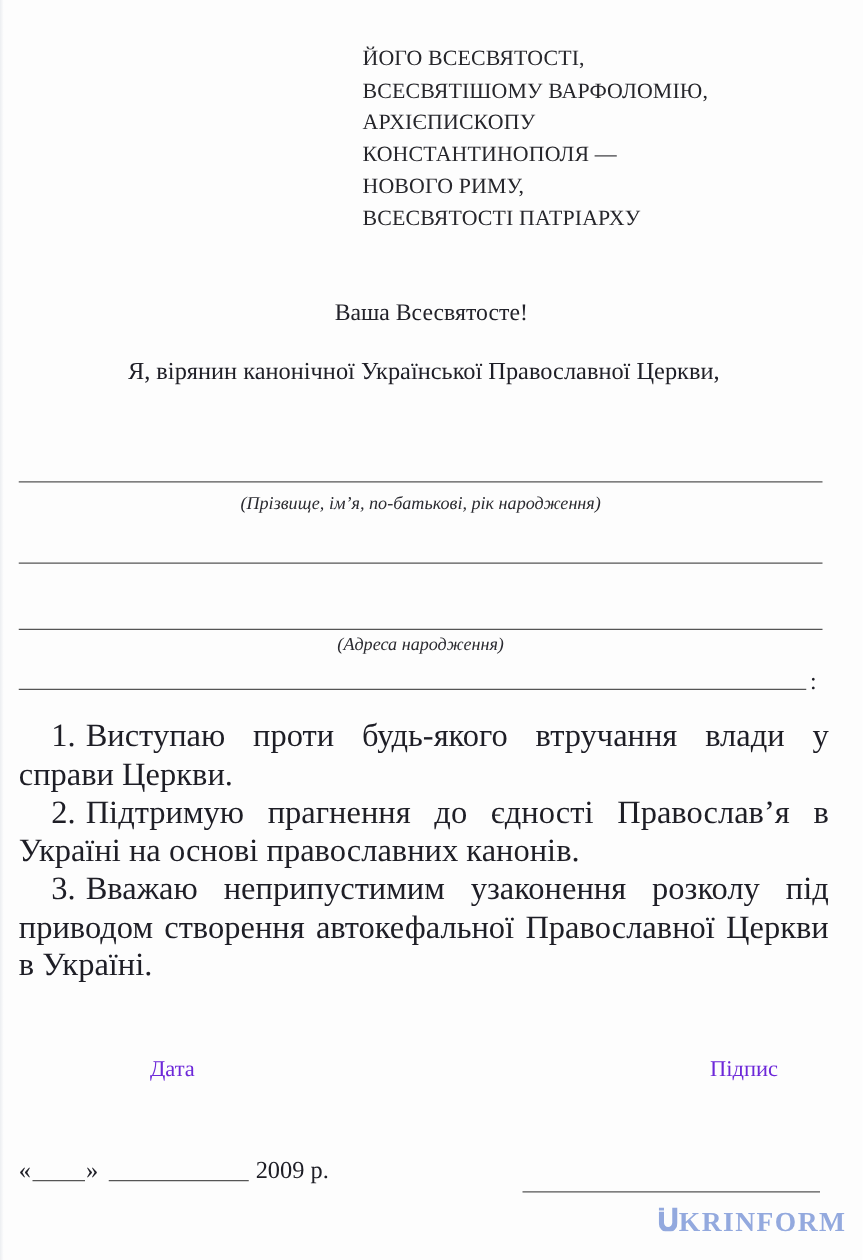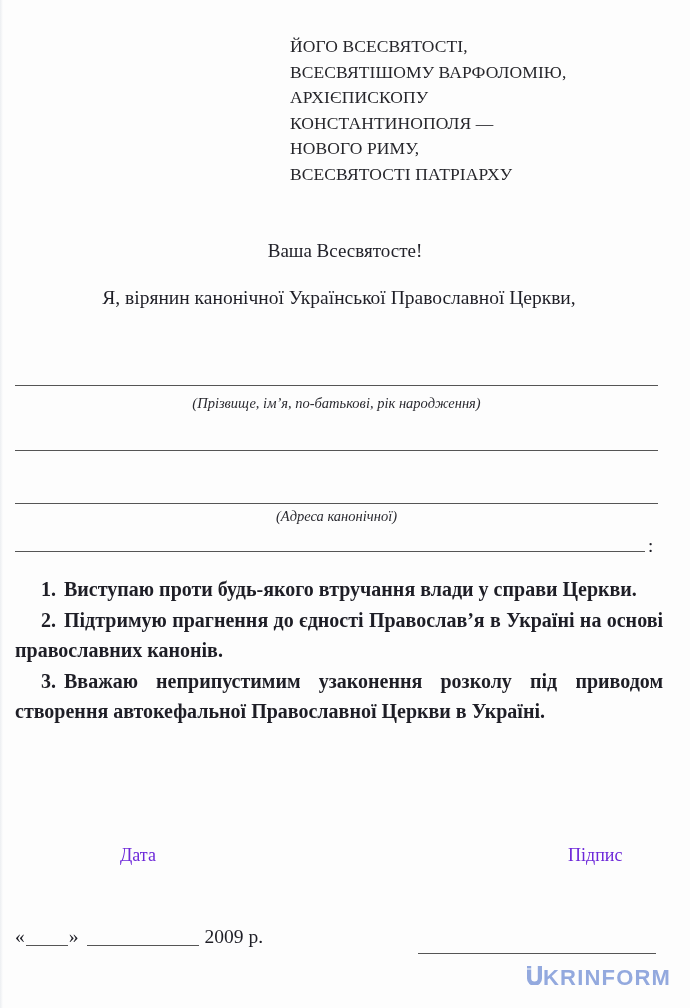--- a/index.html
+++ b/index.html
@@ -104,27 +104,26 @@
   }
 
   
   .body-block {
     position: absolute;
     left: 15px;
     top: 574px;
     width: 648px;
   }
   .para {
-    font-size: 20px;
+    font-size: 26px;
     line-height: 30.5px;
     text-align: justify;
     text-indent: 26px;
     margin: 0 0 0 0;
     color: #1e1e26;
-    font-weight: bold;
   }
   .para .num {
     margin-right: 8px;
   }
   .para:last-child {
     text-align: justify;
   }
 
   
   .sig-labels {
@@ -172,21 +171,21 @@
     width: 238px;
     height: 0;
     border-top: 1.6px solid #555;
   }
 
   
   .watermark {
     position: absolute;
     left: 527px;
     top: 966px;
-    font-family: Liberation Sans, sans-serif;
+    font-family: Liberation Serif, serif;
     font-weight: bold;
     font-size: 22px;
     letter-spacing: 1.2px;
     color: #93a9de;
     display: flex;
     align-items: center;
     line-height: 1;
   }
   .watermark .u-mark {
     display: inline-block;
@@ -211,21 +210,21 @@
 
   <div class="salutation">Ваша Всесвятосте!</div>
 
   <div class="intro">Я, вірянин канонічної Української Православної Церкви,</div>
 
   <div class="rule r1"></div>
   <div class="caption c1">(Прізвище, ім’я, по-батькові, рік народження)</div>
 
   <div class="rule r2"></div>
   <div class="rule r3"></div>
-  <div class="caption c2">(Адреса канонічної)</div>
+  <div class="caption c2">(Адреса народження)</div>
 
   <div class="rule r4"></div>
   <div class="colon-mark">:</div>
 
   <div class="body-block">
     <p class="para"><span class="num">1.</span><span>Виступаю проти будь-якого втручання влади у справи Церкви.</span></p>
     <p class="para"><span class="num">2.</span><span>Підтримую прагнення до єдності Православ’я в Україні на основі православних канонів.</span></p>
     <p class="para"><span class="num">3.</span><span>Вважаю неприпустимим узаконення розколу під приводом створення автокефальної Православної Церкви в Україні.</span></p>
   </div>
 

